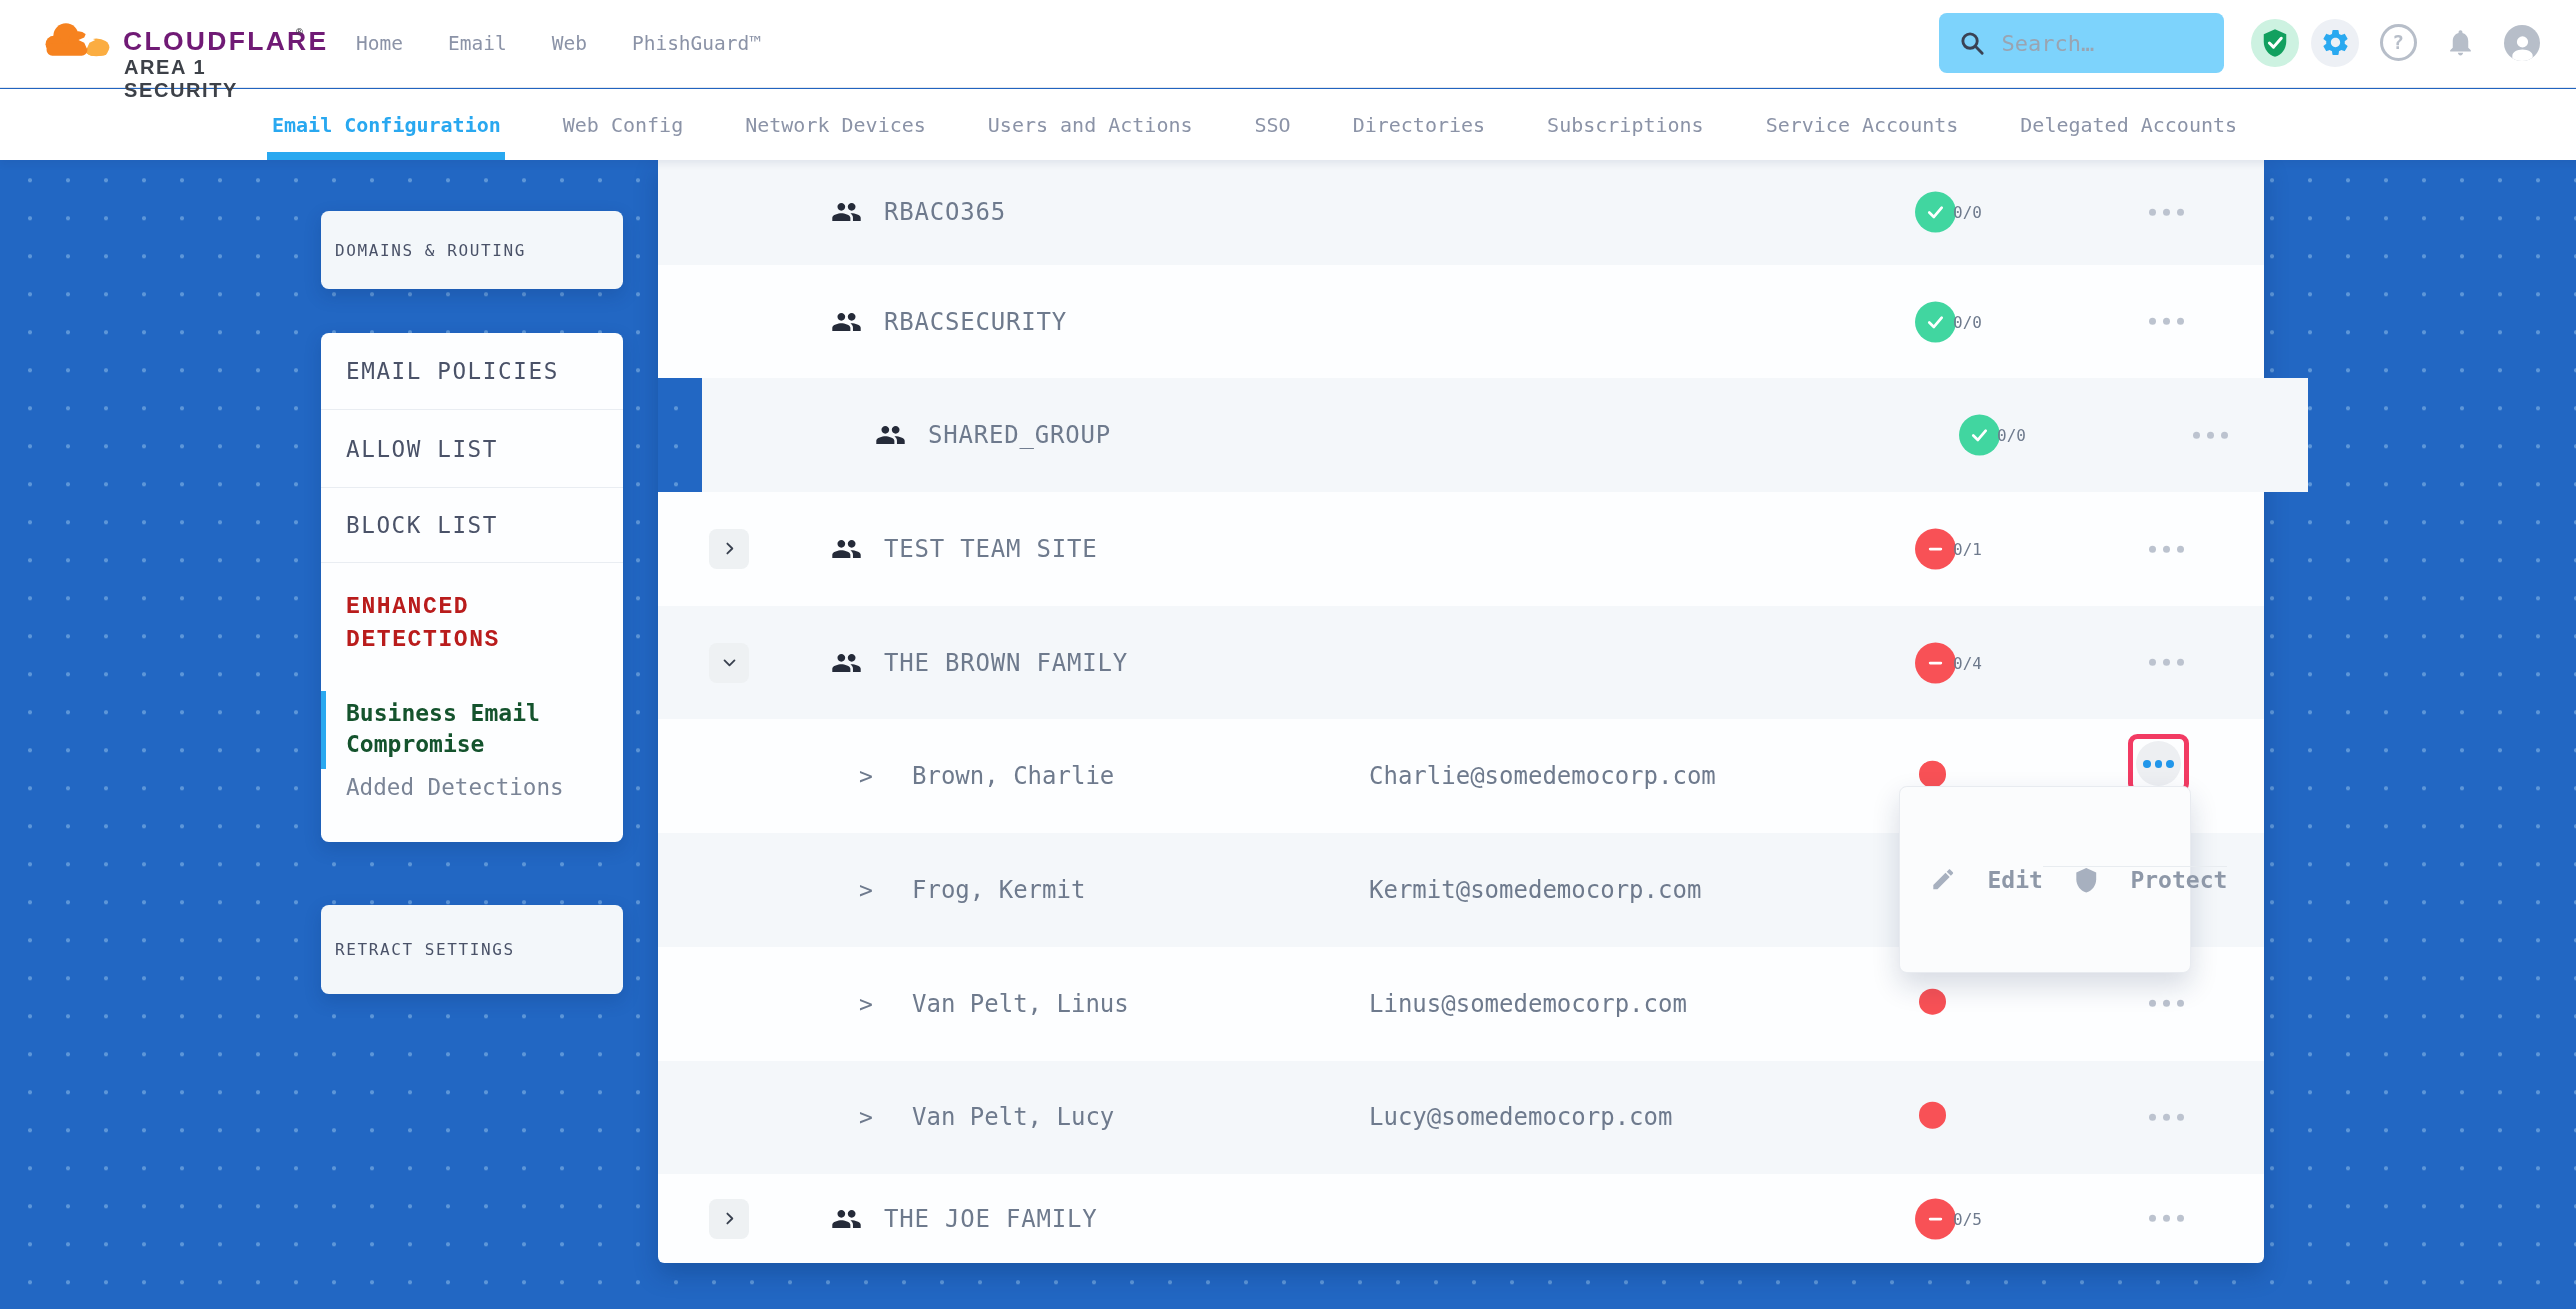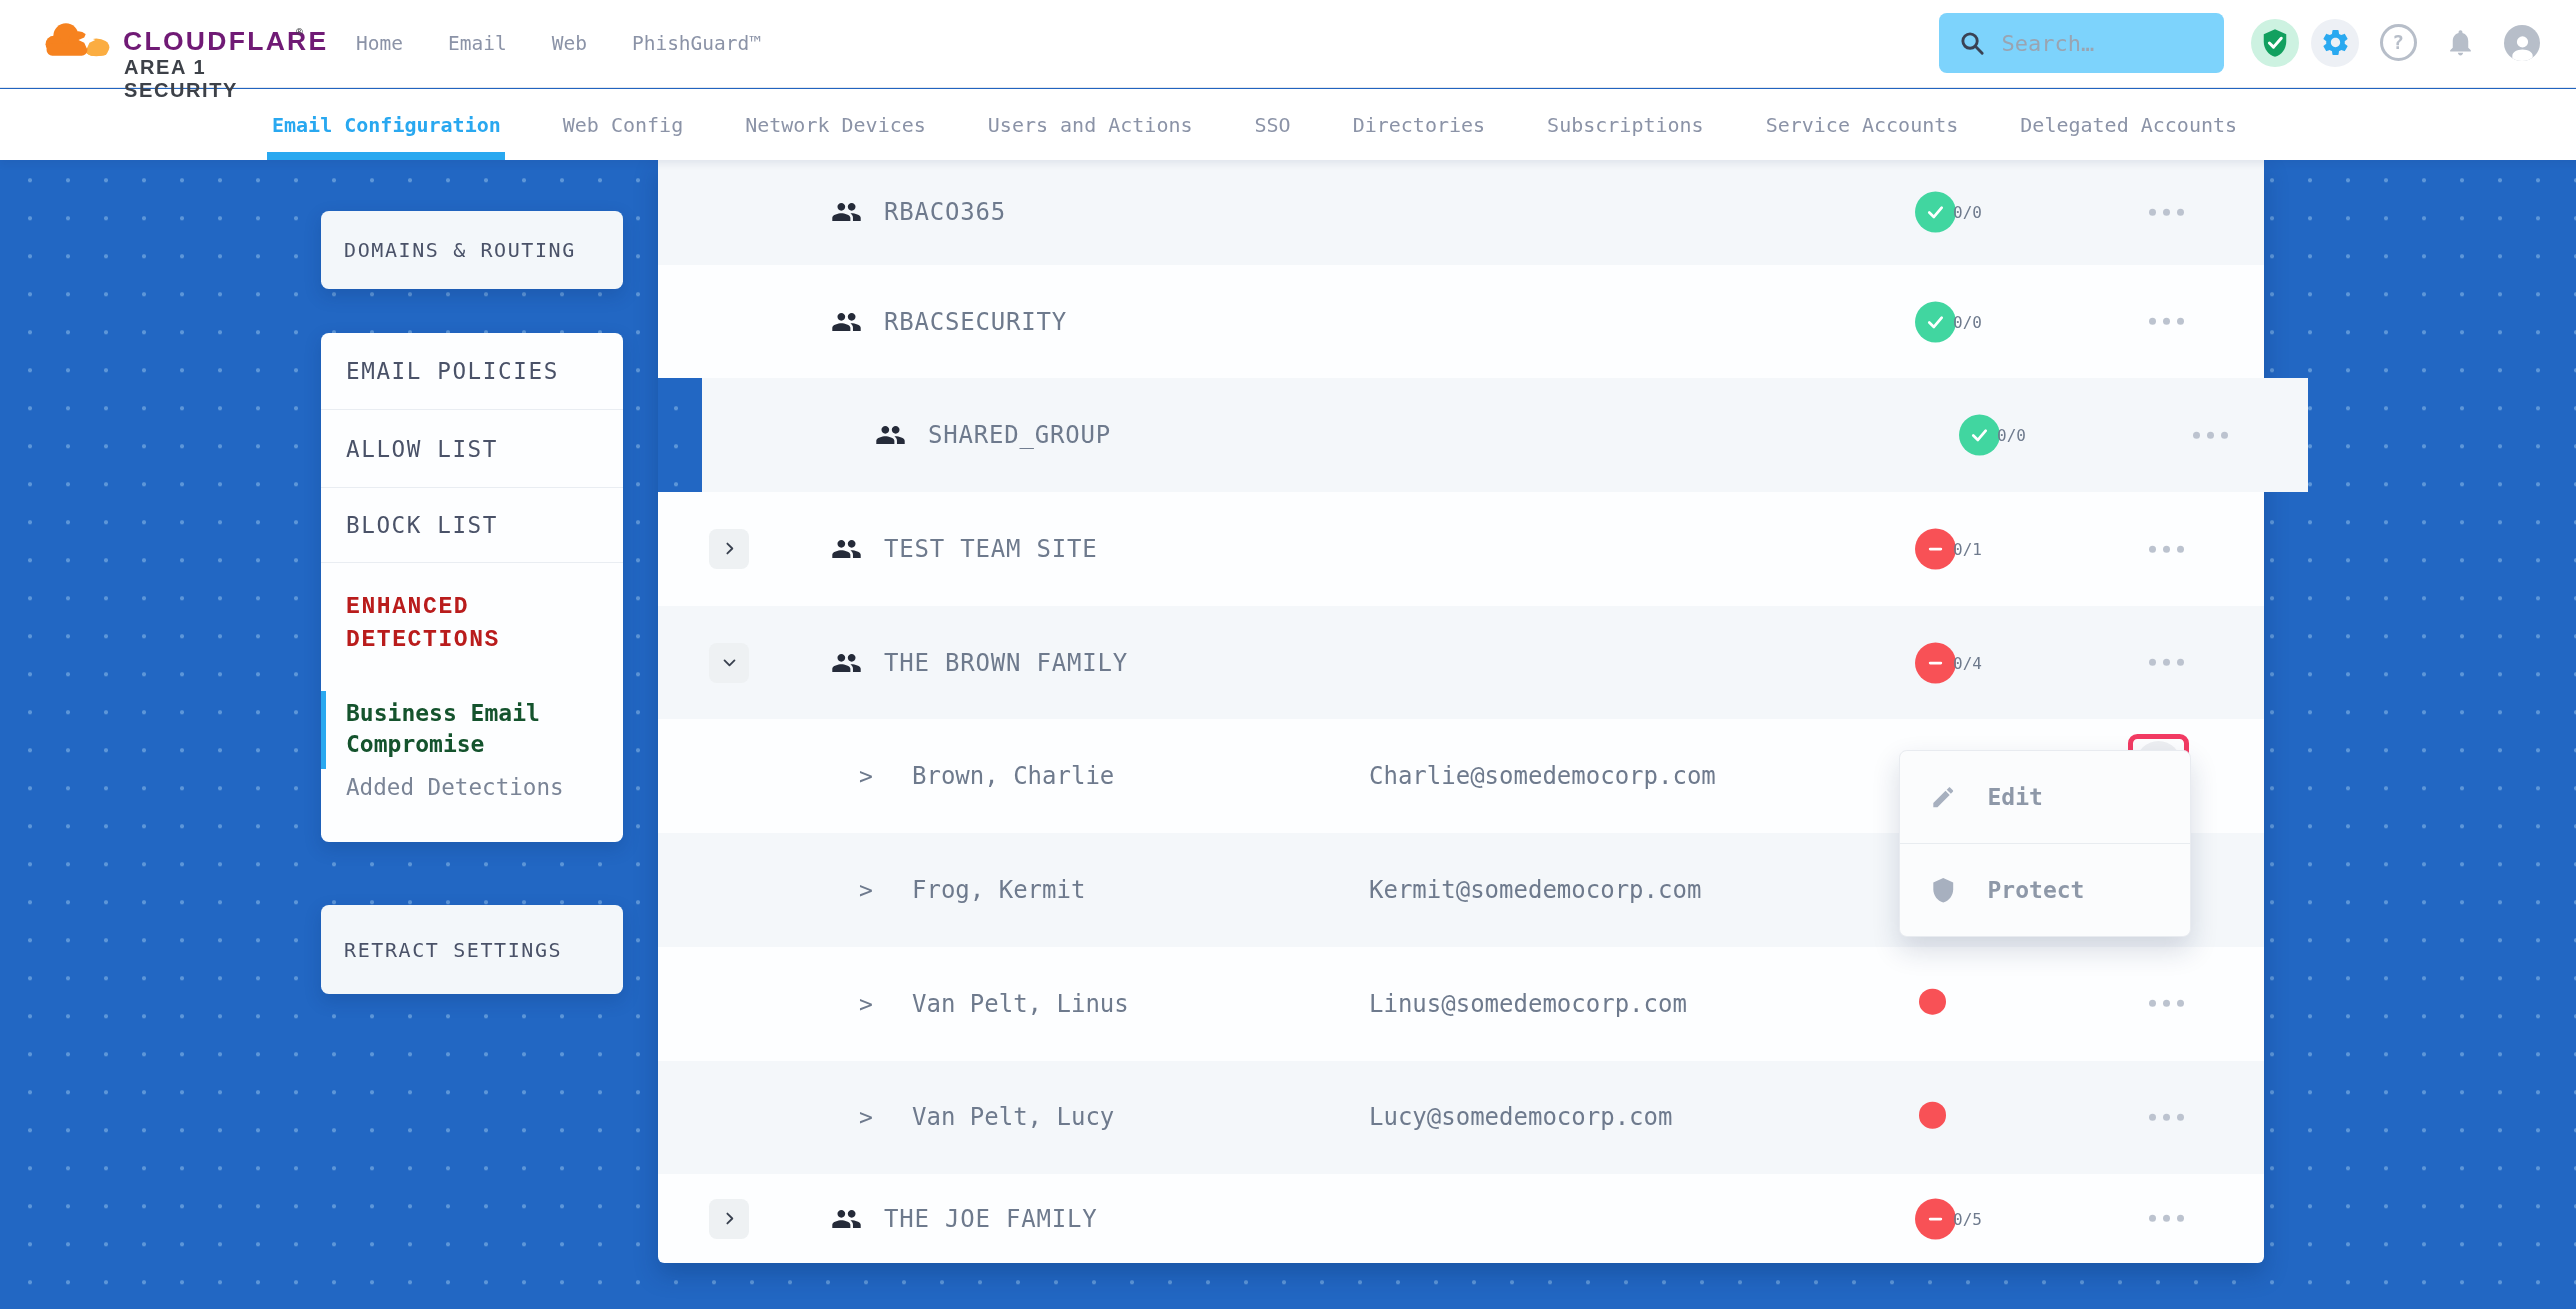--- a/index.html
+++ b/index.html
@@ -46,21 +46,21 @@
   .tab.active{color:#29a8f0;font-weight:bold;}
   .tab.active::after{content:"";position:absolute;left:-4.7px;right:-4.7px;bottom:0;height:7.8px;background:#29a8f0;}
   
   .side-card{position:absolute;left:321px;width:302px;border-radius:7.8px;
     box-shadow:0 6.2px 17px rgba(10,40,90,.18);}
   .card-tinted{background:#f3f7fa;}
   .card-white{background:#fdfeff;}
   #card-domains{top:211px;height:78px;display:flex;align-items:center;}
   #card-policies{top:333px;height:509px;display:flex;flex-direction:column;}
   #card-retract{top:905px;height:89px;display:flex;align-items:center;}
-  .side-label{padding-left:23px;font-size:20px;letter-spacing:1.6px;color:#4a5268;}
+  .side-label{padding-left:14px;font-size:16px;letter-spacing:1.6px;color:#4a5268;}
   .pol-item{display:flex;align-items:center;padding-left:25px;box-sizing:border-box;cursor:pointer;}
   .pol-item.sep{border-top:1.6px solid #e9edf2;}
   .pol-sec{font-size:22.6px;letter-spacing:1.6px;color:#4a5268;}
   .pol-bold{font-size:23px;font-weight:bold;color:#b91c1c;letter-spacing:1.6px;line-height:33px;font-family:Liberation Mono, monospace;}
   .pol-sub{font-size:22.6px;color:#7a8496;line-height:31px;}
   .pol-sub-active{font-size:23px;font-weight:bold;color:#14532d;line-height:31px;}
   .active-bar{position:absolute;left:0;width:5.4px;height:78px;background:#29a8f0;}
   #item-bec{position:relative;}
   
   .table{position:absolute;left:658px;top:160px;width:1606px;height:1103px;z-index:10;
@@ -88,23 +88,23 @@
   .dots{position:absolute;left:1483px;top:50%;transform:translateY(-50%);border:none;background:transparent;
     display:flex;gap:7px;cursor:pointer;padding:7.8px;}
   .dots i{width:7px;height:7px;border-radius:50%;background:#bcc3cf;}
   
   .menu-highlight{position:absolute;left:1470px;top:15px;width:51px;height:49px;border:5.4px solid #f23b63;
     border-radius:9.3px;display:flex;align-items:center;justify-content:center;z-index:70;background:transparent;}
   .menu-highlight .circle{width:45px;height:45px;border-radius:50%;background:#edeff2;
     display:flex;align-items:center;justify-content:center;gap:3.9px;cursor:pointer;}
   .menu-highlight .circle i{width:7.8px;height:7.8px;border-radius:50%;background:#2196ea;}
   
-  .context-menu{position:absolute;left:1899px;top:750px;width:290px;height:185px;background:#fbfcfd;
+  .context-menu{position:absolute;left:1899px;top:786px;width:290px;height:185px;background:#fbfcfd;
     border:0.8px solid #e8ebf0;border-radius:7.8px;z-index:60;box-shadow:0 12.5px 28px rgba(20,40,80,.16);
-    display:flex;flex-direction:column;}
+    display:flex;flex-direction:row;align-items:center;}
   .menu-item{flex:1;display:flex;align-items:center;padding-left:30px;cursor:pointer;}
   .menu-item + .menu-item{border-top:1.6px solid #e8ecf0;}
   .menu-item .mi-label{margin-left:31px;font-size:23px;font-weight:bold;color:#8e98a8;}
 </style>
 </head>
 <body>
 
 <div class="screen">
 
   <header class="header">

